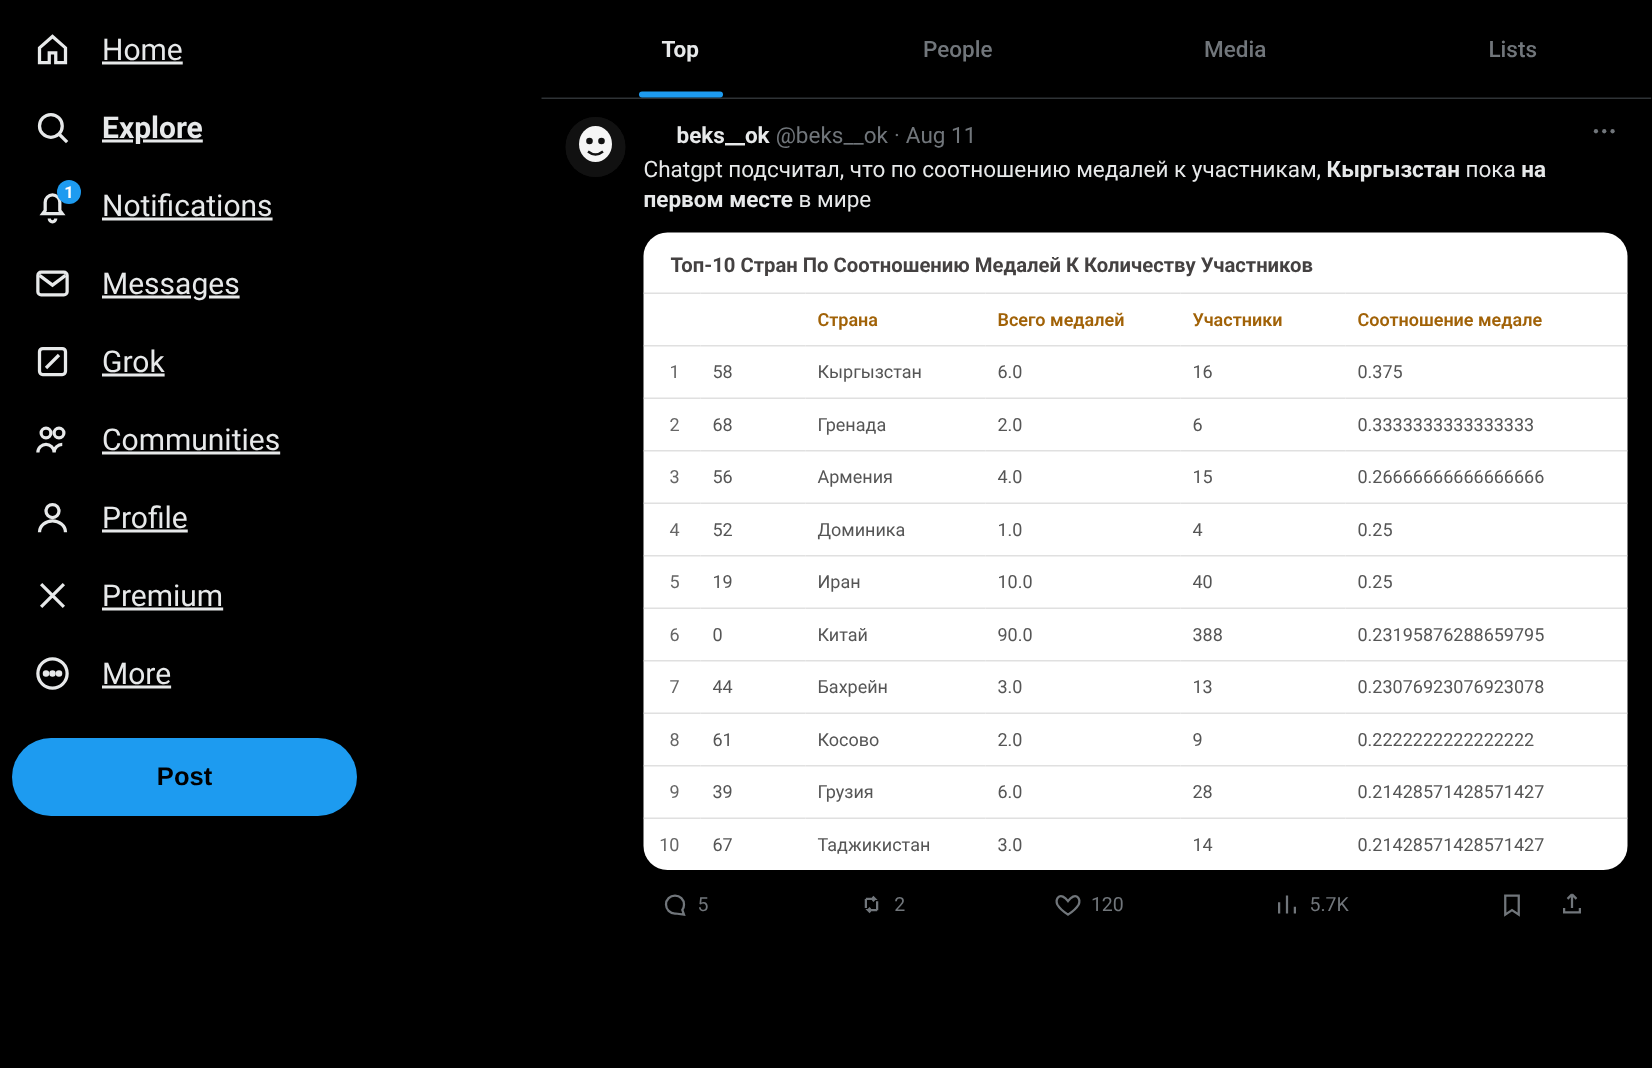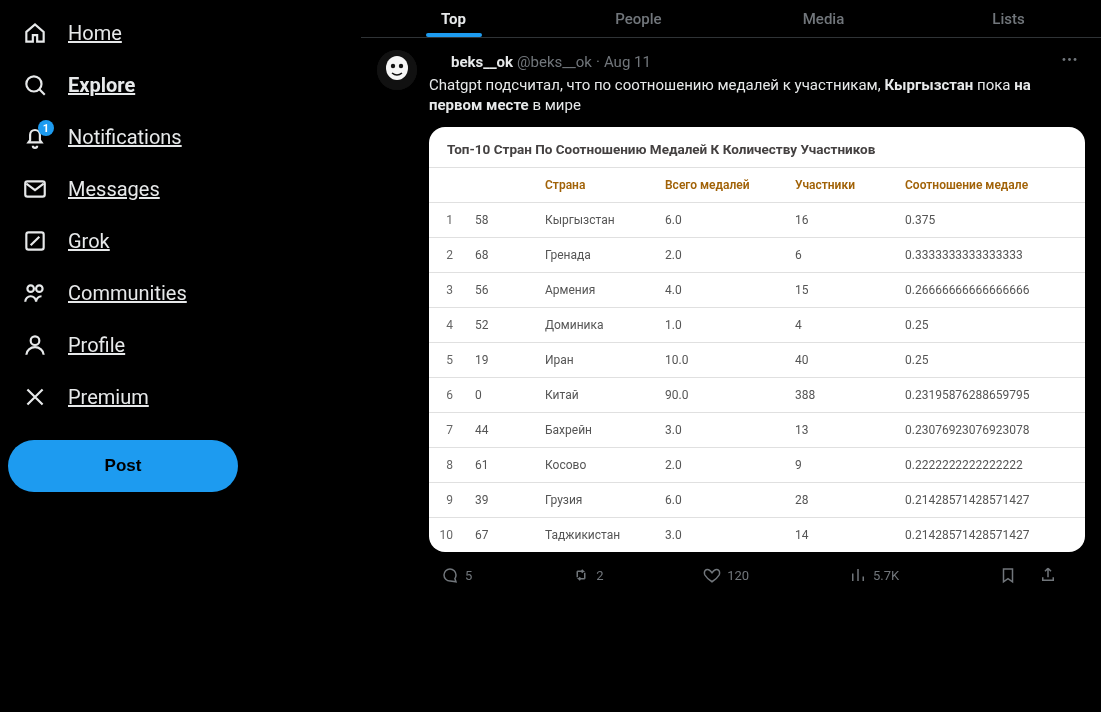--- a/index.html
+++ b/index.html
@@ -56,21 +56,21 @@
   }
   .main {
     flex: 1;
     border-left: 1px solid #000;
     display: flex; flex-direction: column;
     min-width: 0;
   }
   .tabs {
     display: flex; justify-content: space-around;
     border-bottom: 1px solid #2f3336;
-    height: 38px;
+    height: 66px;
     align-items: stretch;
   }
   .tab {
     flex: 1; display: flex; align-items: center; justify-content: center;
     font-size: 15px; color: #71767b; cursor: pointer; position: relative;
     font-weight: 500;
   }
   .tab.active { color: #e7e9ea; font-weight: 700; }
   .tab.active::after {
     content: ""; position: absolute; bottom: 0; height: 4px; width: 56px;
@@ -201,20 +201,31 @@
         </span>
         <span class="nav-label">Profile</span>
       </div>
       <div class="nav-item">
         <span class="nav-icon">
           <svg viewBox="0 0 24 24">
             <path d="M5 5l14 14M19 5 5 19"></path>
           </svg>
         </span>
         <span class="nav-label">Premium</span>
+      </div>
+      <div class="nav-item">
+        <span class="nav-icon">
+          <svg viewBox="0 0 24 24">
+            <circle cx="12" cy="12" r="9"></circle>
+            <circle cx="8" cy="12" r="1" fill="#e7e9ea"></circle>
+            <circle cx="12" cy="12" r="1" fill="#e7e9ea"></circle>
+            <circle cx="16" cy="12" r="1" fill="#e7e9ea"></circle>
+          </svg>
+        </span>
+        <span class="nav-label">More</span>
       </div>
     </div>
   <button class="post-btn">Post</button>
 </div>
 
 <div class="main">
   <div class="tabs">
       <div class="tab active">Top</div>
       <div class="tab">People</div>
       <div class="tab">Media</div>

